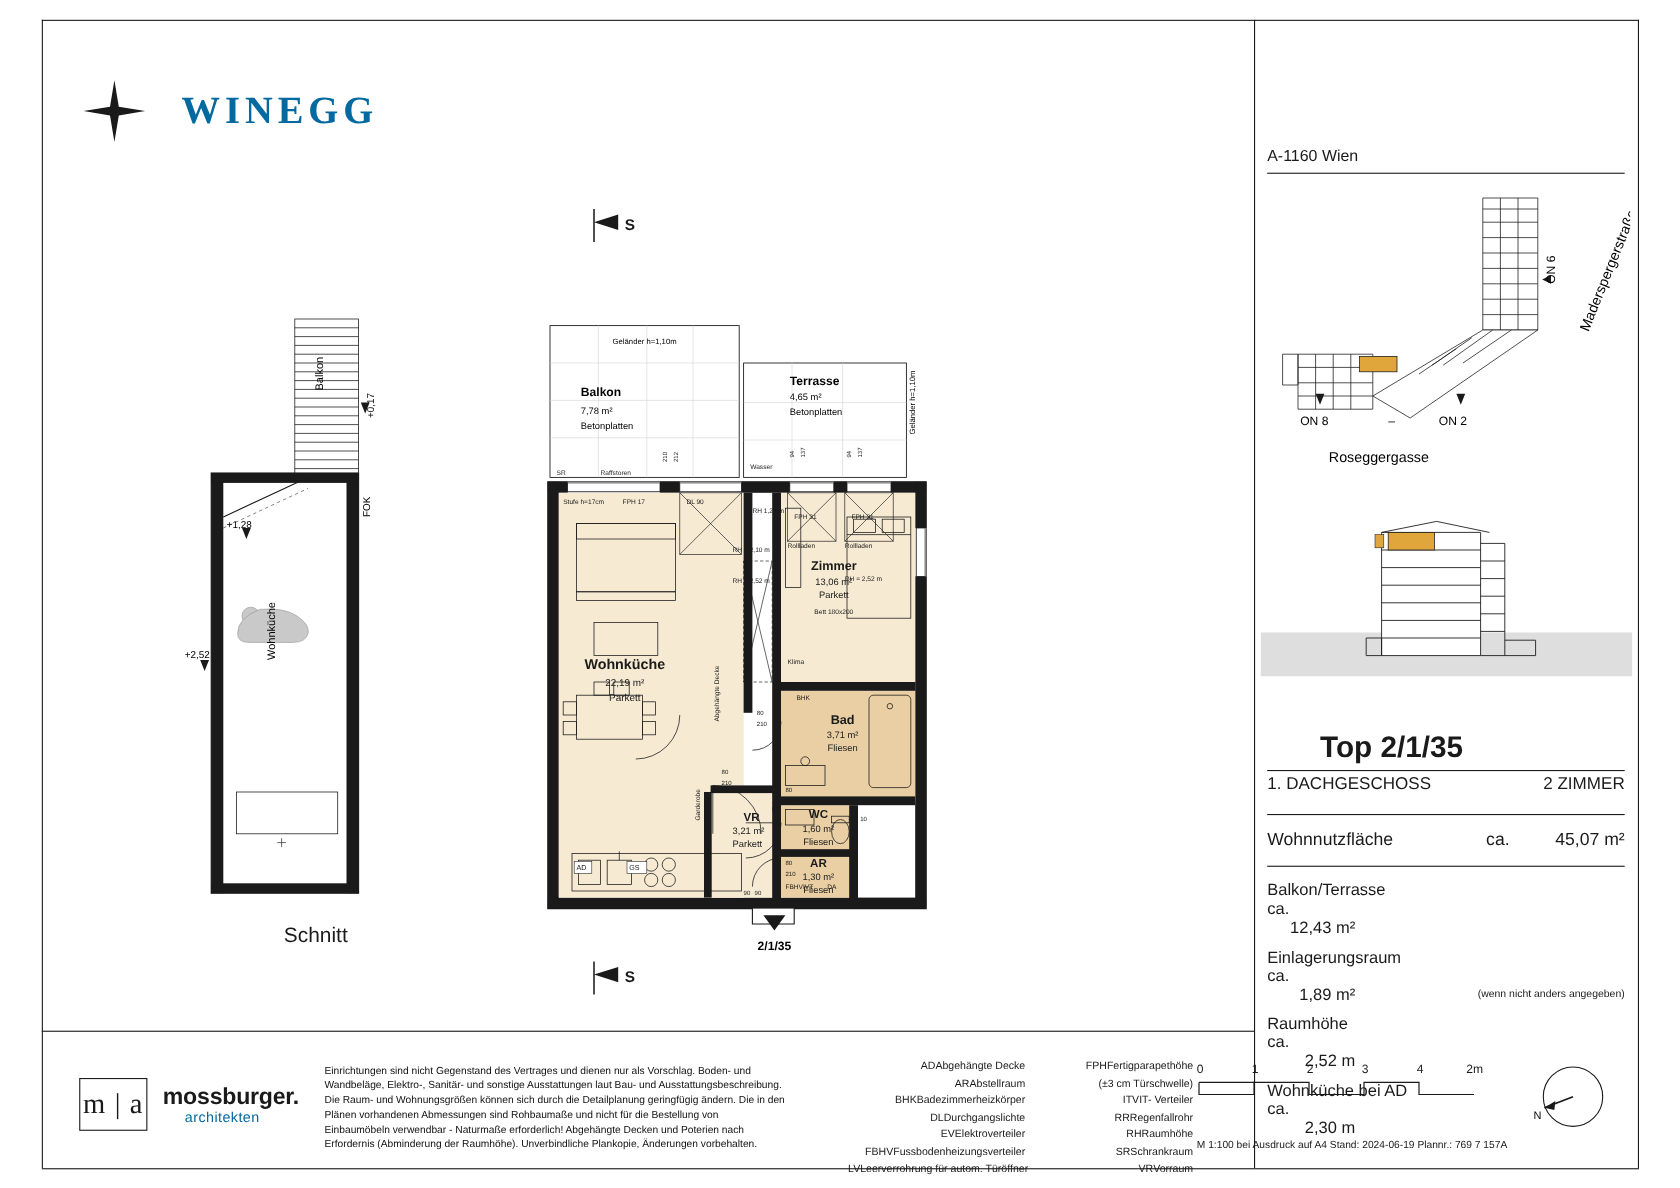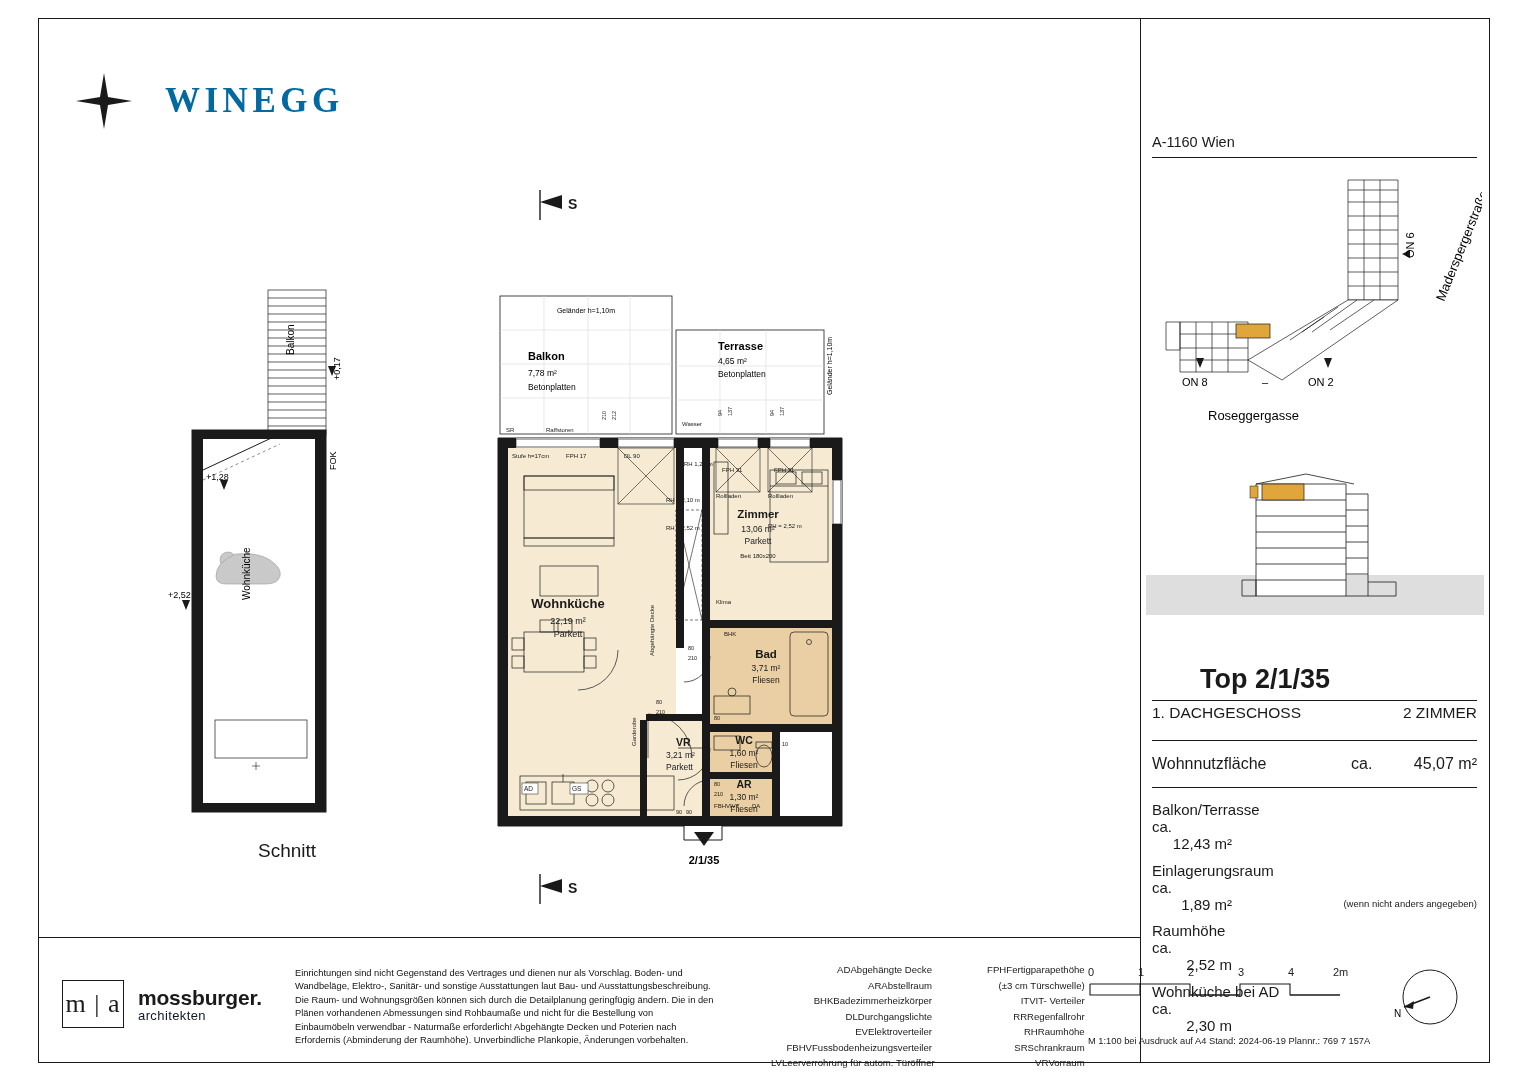--- a/index.html
+++ b/index.html
@@ -51,26 +51,26 @@
   .area-rule { position:absolute; left:1152px; top:787px; width:325px; height:1px; background:#1a1a1a; }
 
   .area-list { position:absolute; left:1152px; top:801px; width:325px; font-size:15px; }
   .area-list .r { display:flex; margin-bottom:9.5px;flex-direction:column; }
   .area-list .lbl { flex:1; }
   .area-list .ca  { width:46px; }
   .area-list .val { width:80px; text-align:right; }
   .area-note { position:absolute; left:1152px; top:898px; width:325px; font-size:9.5px; text-align:right; }
 
   
-  .ma-logo { position:absolute; left:62px; top:980px; display:flex; align-items:center; }
+  .ma-logo { position:absolute; left:72px; top:980px; display:flex; align-items:center; }
   .ma-box { width:62px; height:48px; border:1.6px solid #1a1a1a; display:flex; align-items:center; justify-content:center; }
   .ma-box span { font-size:26px; font-family:"Liberation Serif", serif; letter-spacing:1px; }
   .ma-name { margin-left:14px; }
   .ma-name .n1 { font-size:21px; font-weight:700; letter-spacing:-.2px; }
-  .ma-name .n2 { font-size:13px; color:#0f172a; letter-spacing:.4px; margin-top:-2px; }
+  .ma-name .n2 { font-size:13px; color:#0369a1; letter-spacing:.4px; margin-top:-2px;margin-left:20px; }
 
   .disclaimer { position:absolute; left:295px; top:967px; width:420px; font-size:9.3px; line-height:1.45; color:#111; }
 
   .legend { position:absolute; left:742px; top:962px; font-size:9.6px; line-height:1.62; }
   .legend .col { display:inline-block; vertical-align:top; }
   .legend .c1 { width:190px; }
   .legend .c2 { width:150px; }
   .legend .row { white-space:nowrap;text-align:right; }
   .legend .ab { display:inline-block; width:40px; font-weight:400; }
 

